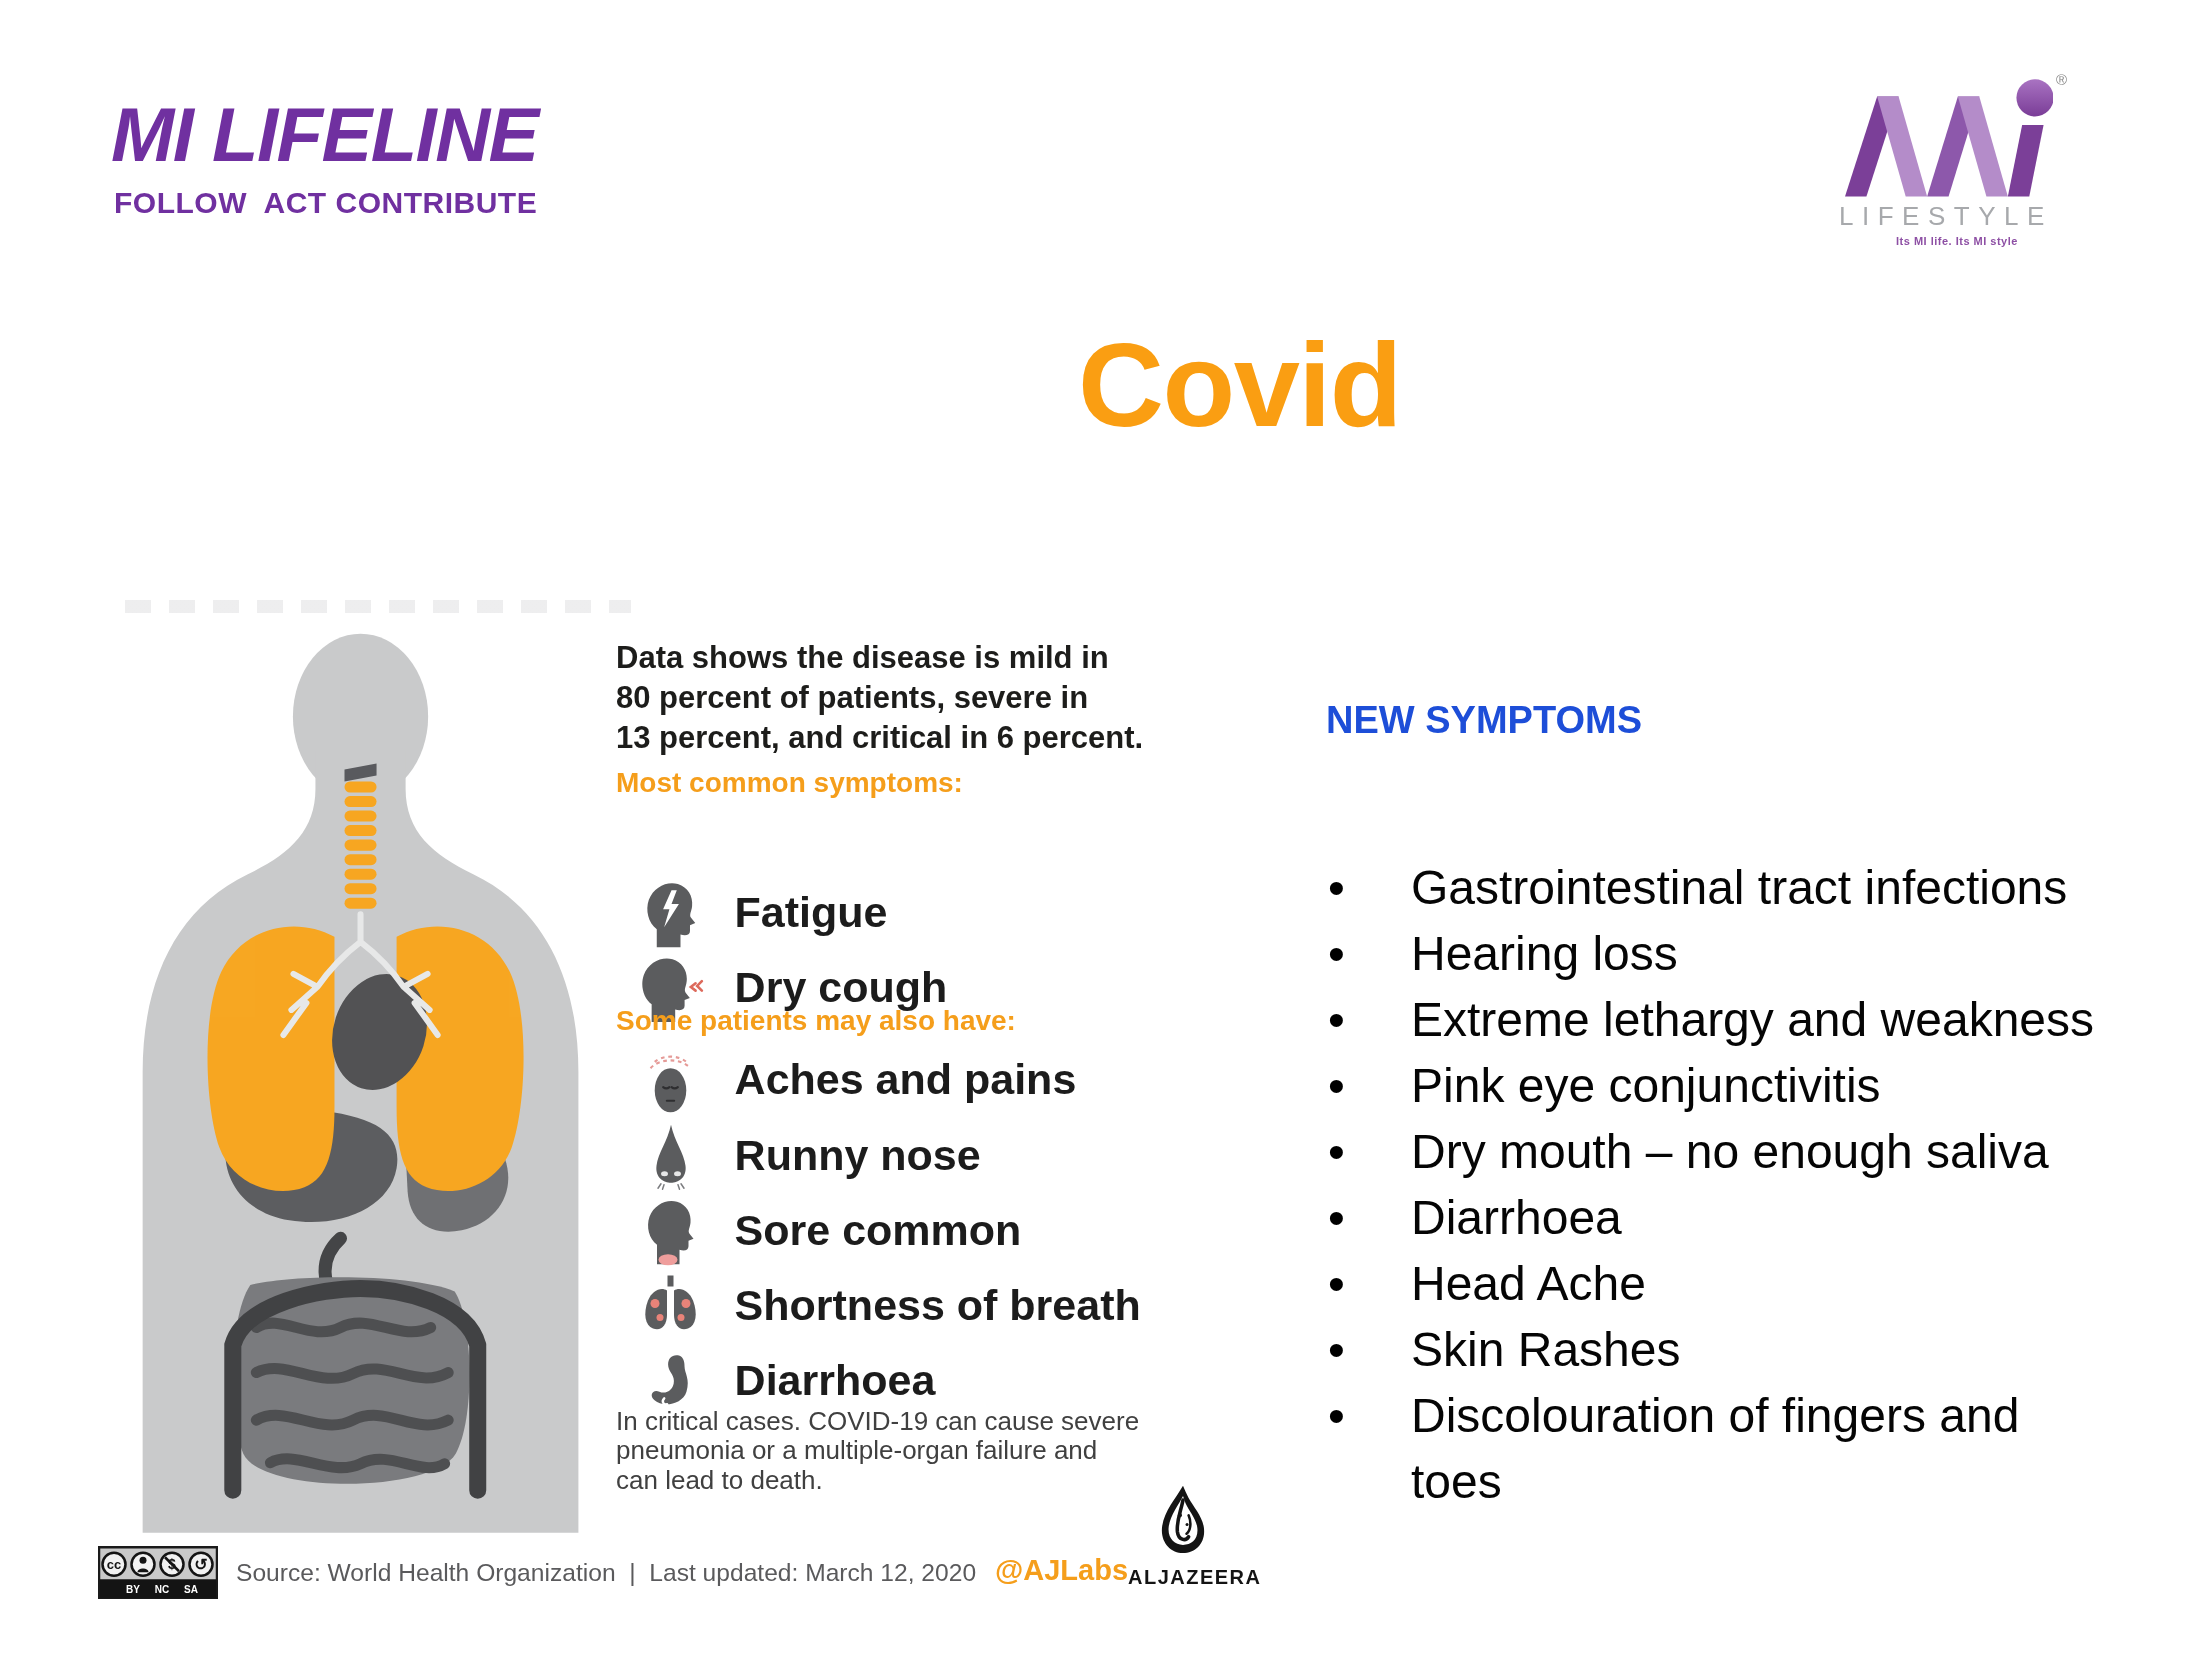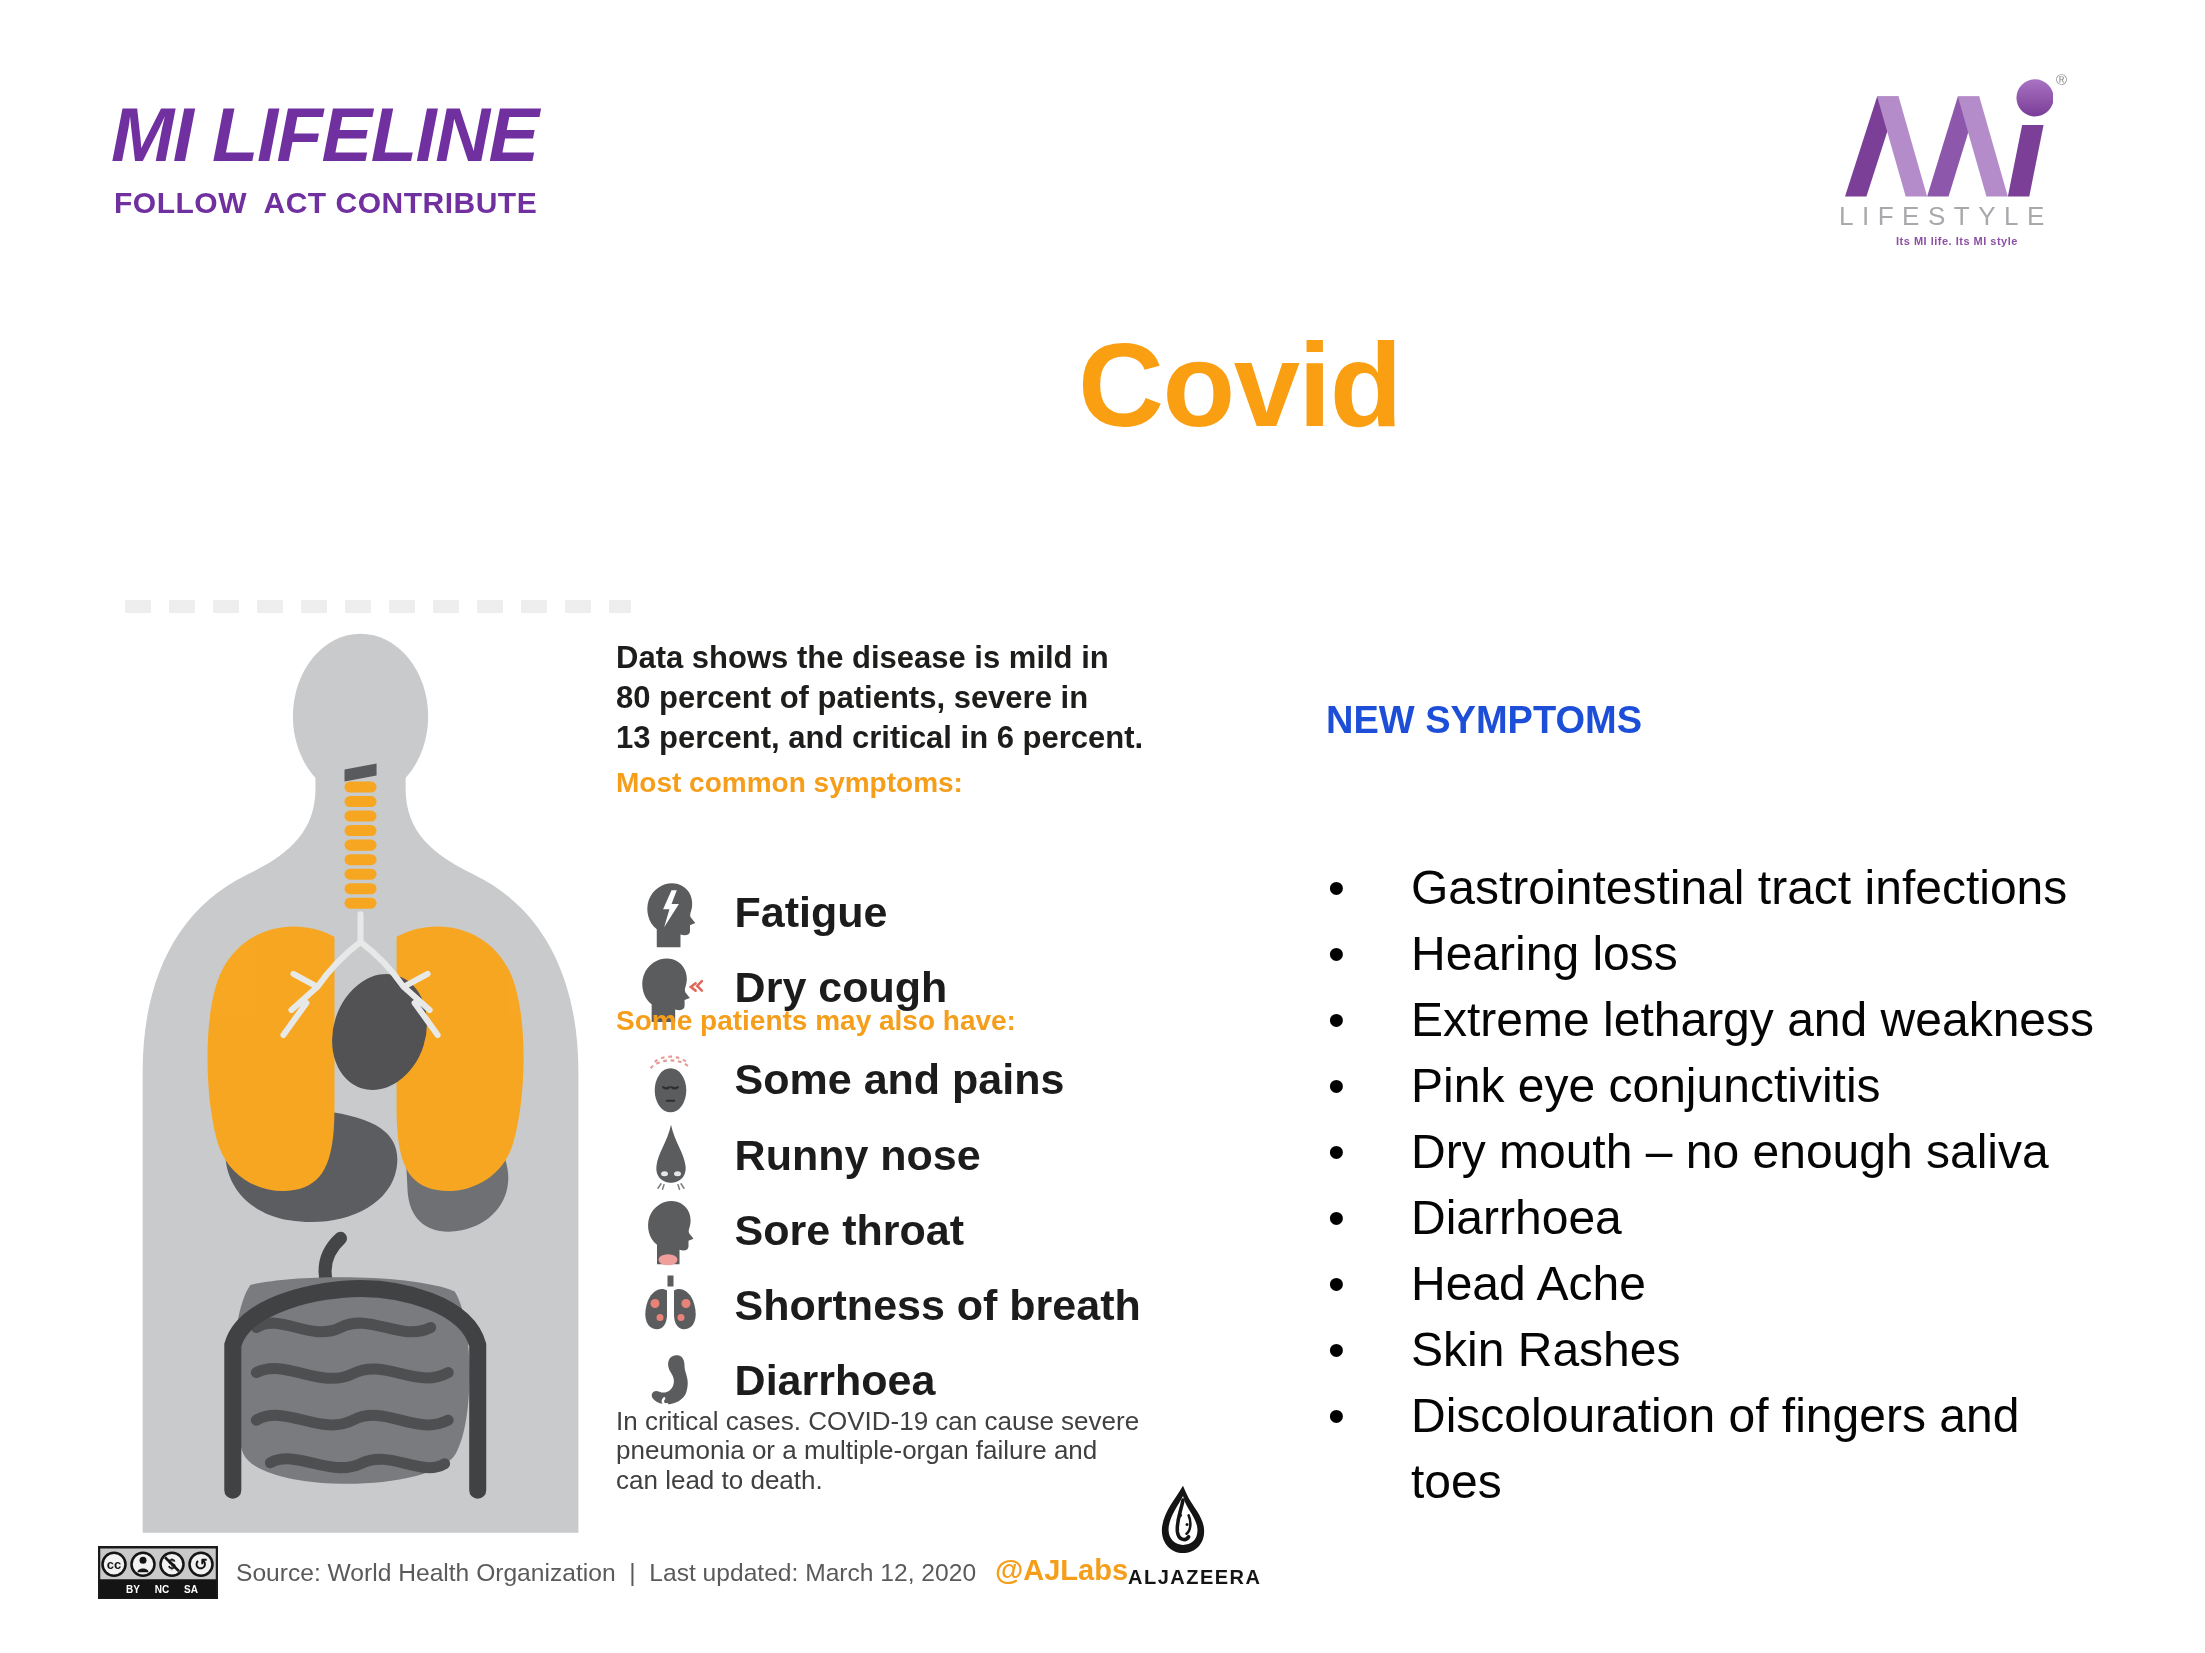--- a/index.html
+++ b/index.html
@@ -151,21 +151,21 @@
             <path d="M12,46 A46,34 0 0 1 88,46"></path>
         </g>
         <ellipse cx="50" cy="88" rx="30" ry="42" fill="#5b5c5e"></ellipse>
         <g stroke="#2e2e30" stroke-width="4" fill="none" stroke-linecap="round">
           <path d="M36,82 q6,5 12,0"></path>
             <path d="M52,82 q6,5 12,0"></path>
             <path d="M43,108 h14"></path>
         </g>
       </svg>
     </span>
-    <span class="slabel">Some and pains</span>
+    <span class="slabel">Aches and pains</span>
   </div>
 
   <div class="srow" style="left:629px;top:1119px;height:73px;">
     <span class="icon-box">
       <svg width="50" height="71" viewBox="0 0 100 135">
         <path d="M50,6 C43,40 24,62 21,88 C18,112 36,122 50,122 C64,122 82,112 79,88 C76,62 57,40 50,6 Z" fill="#5b5c5e"></path>
         <ellipse cx="37" cy="104" rx="7" ry="5" fill="#ffffff" opacity="0.85"></ellipse>
         <ellipse cx="63" cy="104" rx="7" ry="5" fill="#ffffff" opacity="0.85"></ellipse>
         <g stroke="#7c7d80" stroke-width="3" fill="none" stroke-linecap="round">
           <path d="M30,124 l-6,9"></path>
@@ -178,21 +178,21 @@
     <span class="slabel">Runny nose</span>
   </div>
 
   <div class="srow" style="left:629px;top:1194px;height:73px;">
     <span class="icon-box">
       <svg width="55" height="71" viewBox="0 0 110 135">
         <path d="M28,135 L28,96 C12,84 6,60 13,40 C22,16 47,4 68,10 C87,16 97,33 95,52 C94,62 89,68 93,74 L101,84 L91,88 L91,99 C91,107 83,109 73,106 L73,135 Z" fill="#5b5c5e"></path>
         <ellipse cx="50" cy="126" rx="19" ry="11" fill="#ef9e9c"></ellipse>
       </svg>
     </span>
-    <span class="slabel">Sore throat</span>
+    <span class="slabel">Sore common</span>
   </div>
 
   <div class="srow" style="left:629px;top:1269px;height:73px;">
     <span class="icon-box">
       <svg width="65" height="63" viewBox="0 0 130 120">
         <rect x="59" y="0" width="12" height="22" fill="#5b5c5e"></rect>
         <path d="M58,30 C46,22 28,30 20,50 C10,76 14,100 30,106 C46,112 58,100 58,78 Z" fill="#5b5c5e"></path>
         <path d="M72,30 C84,22 102,30 110,50 C120,76 116,100 100,106 C84,112 72,100 72,78 Z" fill="#5b5c5e"></path>
         <g fill="#e98379">
           <circle cx="34" cy="56" r="9"></circle>

